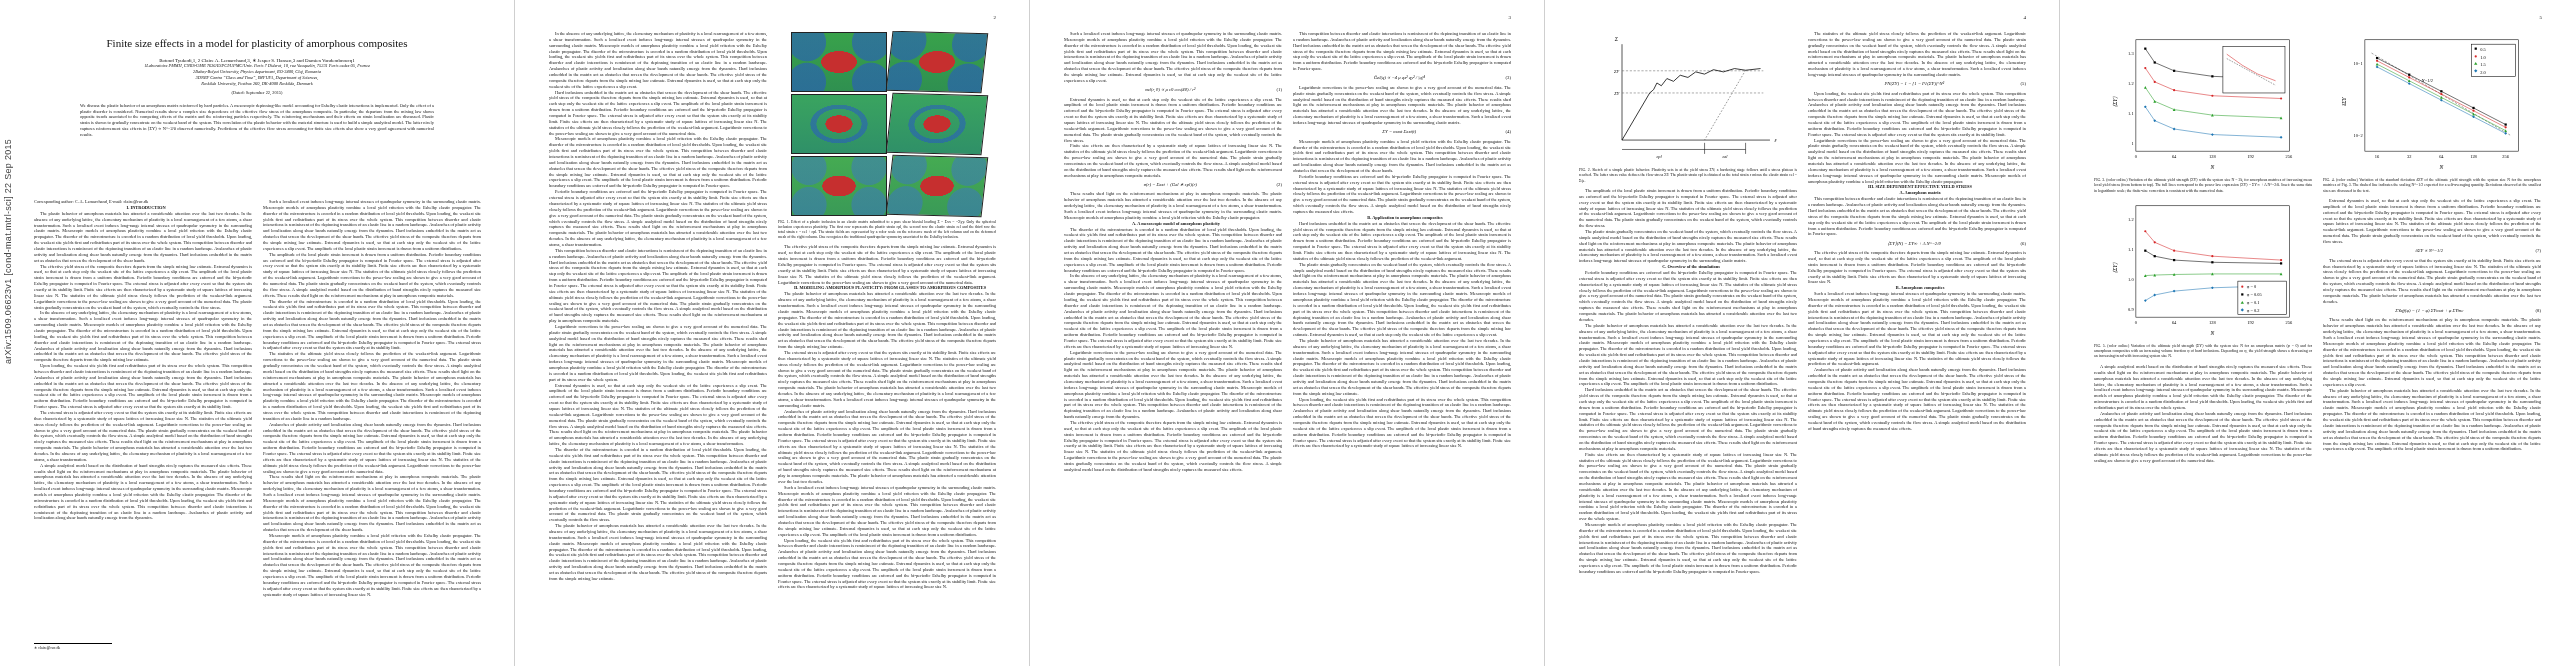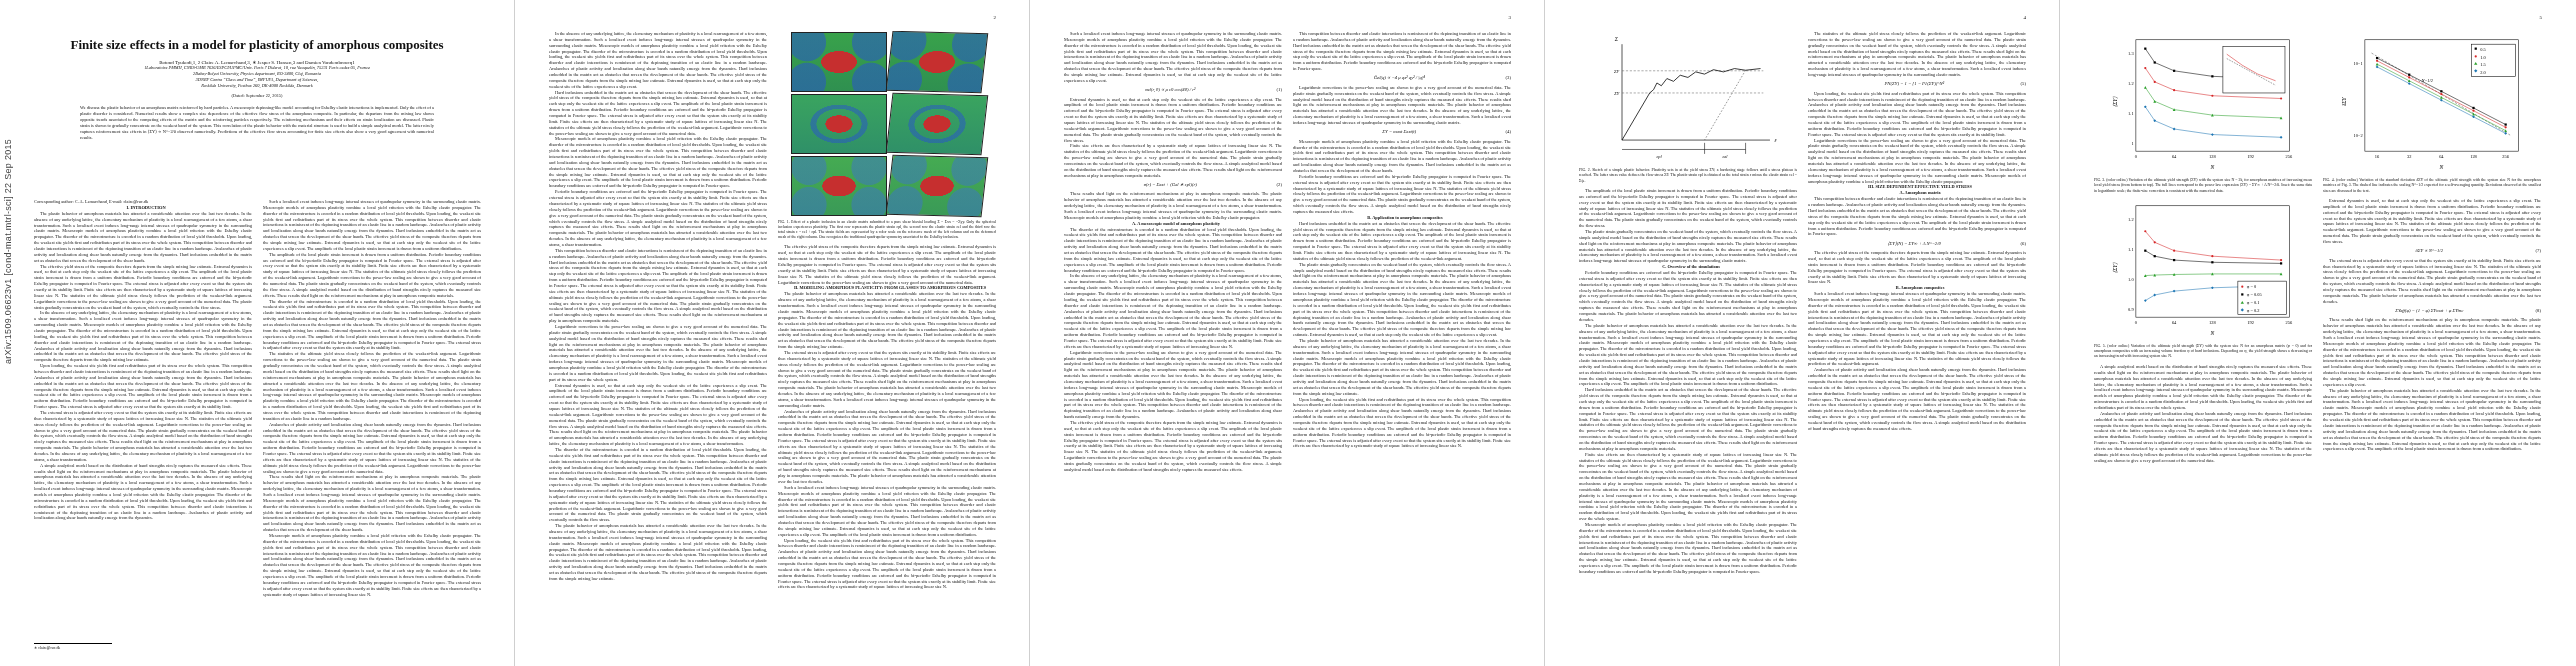--- a/index.html
+++ b/index.html
@@ -5,21 +5,21 @@
   html,body{margin:0;padding:0;background:#e9e9e9;}
   .strip{display:flex;width:2576px;height:667px;background:#fff;}
   .page{position:relative;width:515px;height:667px;background:#fff;border-right:0.6px solid #cfcfcf;
         box-sizing:border-box;overflow:hidden;font-family:"Liberation Serif",serif;color:#111;}
   .page:last-child{border-right:none;}
   .pagenum{position:absolute;top:14.5px;right:33px;font-size:5px;}
   .arxiv{position:absolute;left:3.3px;top:364px;transform:rotate(-90deg);transform-origin:0 0;
          white-space:nowrap;font:9px "Liberation Sans",sans-serif;color:#444;letter-spacing:0.3px;}
   
   .hdr{position:absolute;left:34px;right:34px;top:37px;text-align:center;}
-  .title{font-size:13px;font-weight:bold;line-height:1.25;}
+  .title{font-size:11px;font-weight:normal;line-height:1.25;}
   .authors{font-size:5px;margin-top:6.1px;}
   .affil{font-size:4.4px;font-style:italic;line-height:1.35;}
   .dated{font-size:4.4px;margin-top:3.9px;}
   .abstract{font-size:4.4px;line-height:1.34;text-align:justify;margin:7.2px 46px 0 46px;}
   
   .col{position:absolute;width:218px;overflow:hidden;text-align:justify;font-size:4.4px;line-height:1.33;}
   .col-l{left:34px;} .col-r{left:263px;}
   .cols-std{top:31px;height:606px;}
   .page1 .col{top:199px;height:418px;}
   .col p{margin:0;text-indent:6.1px;}

